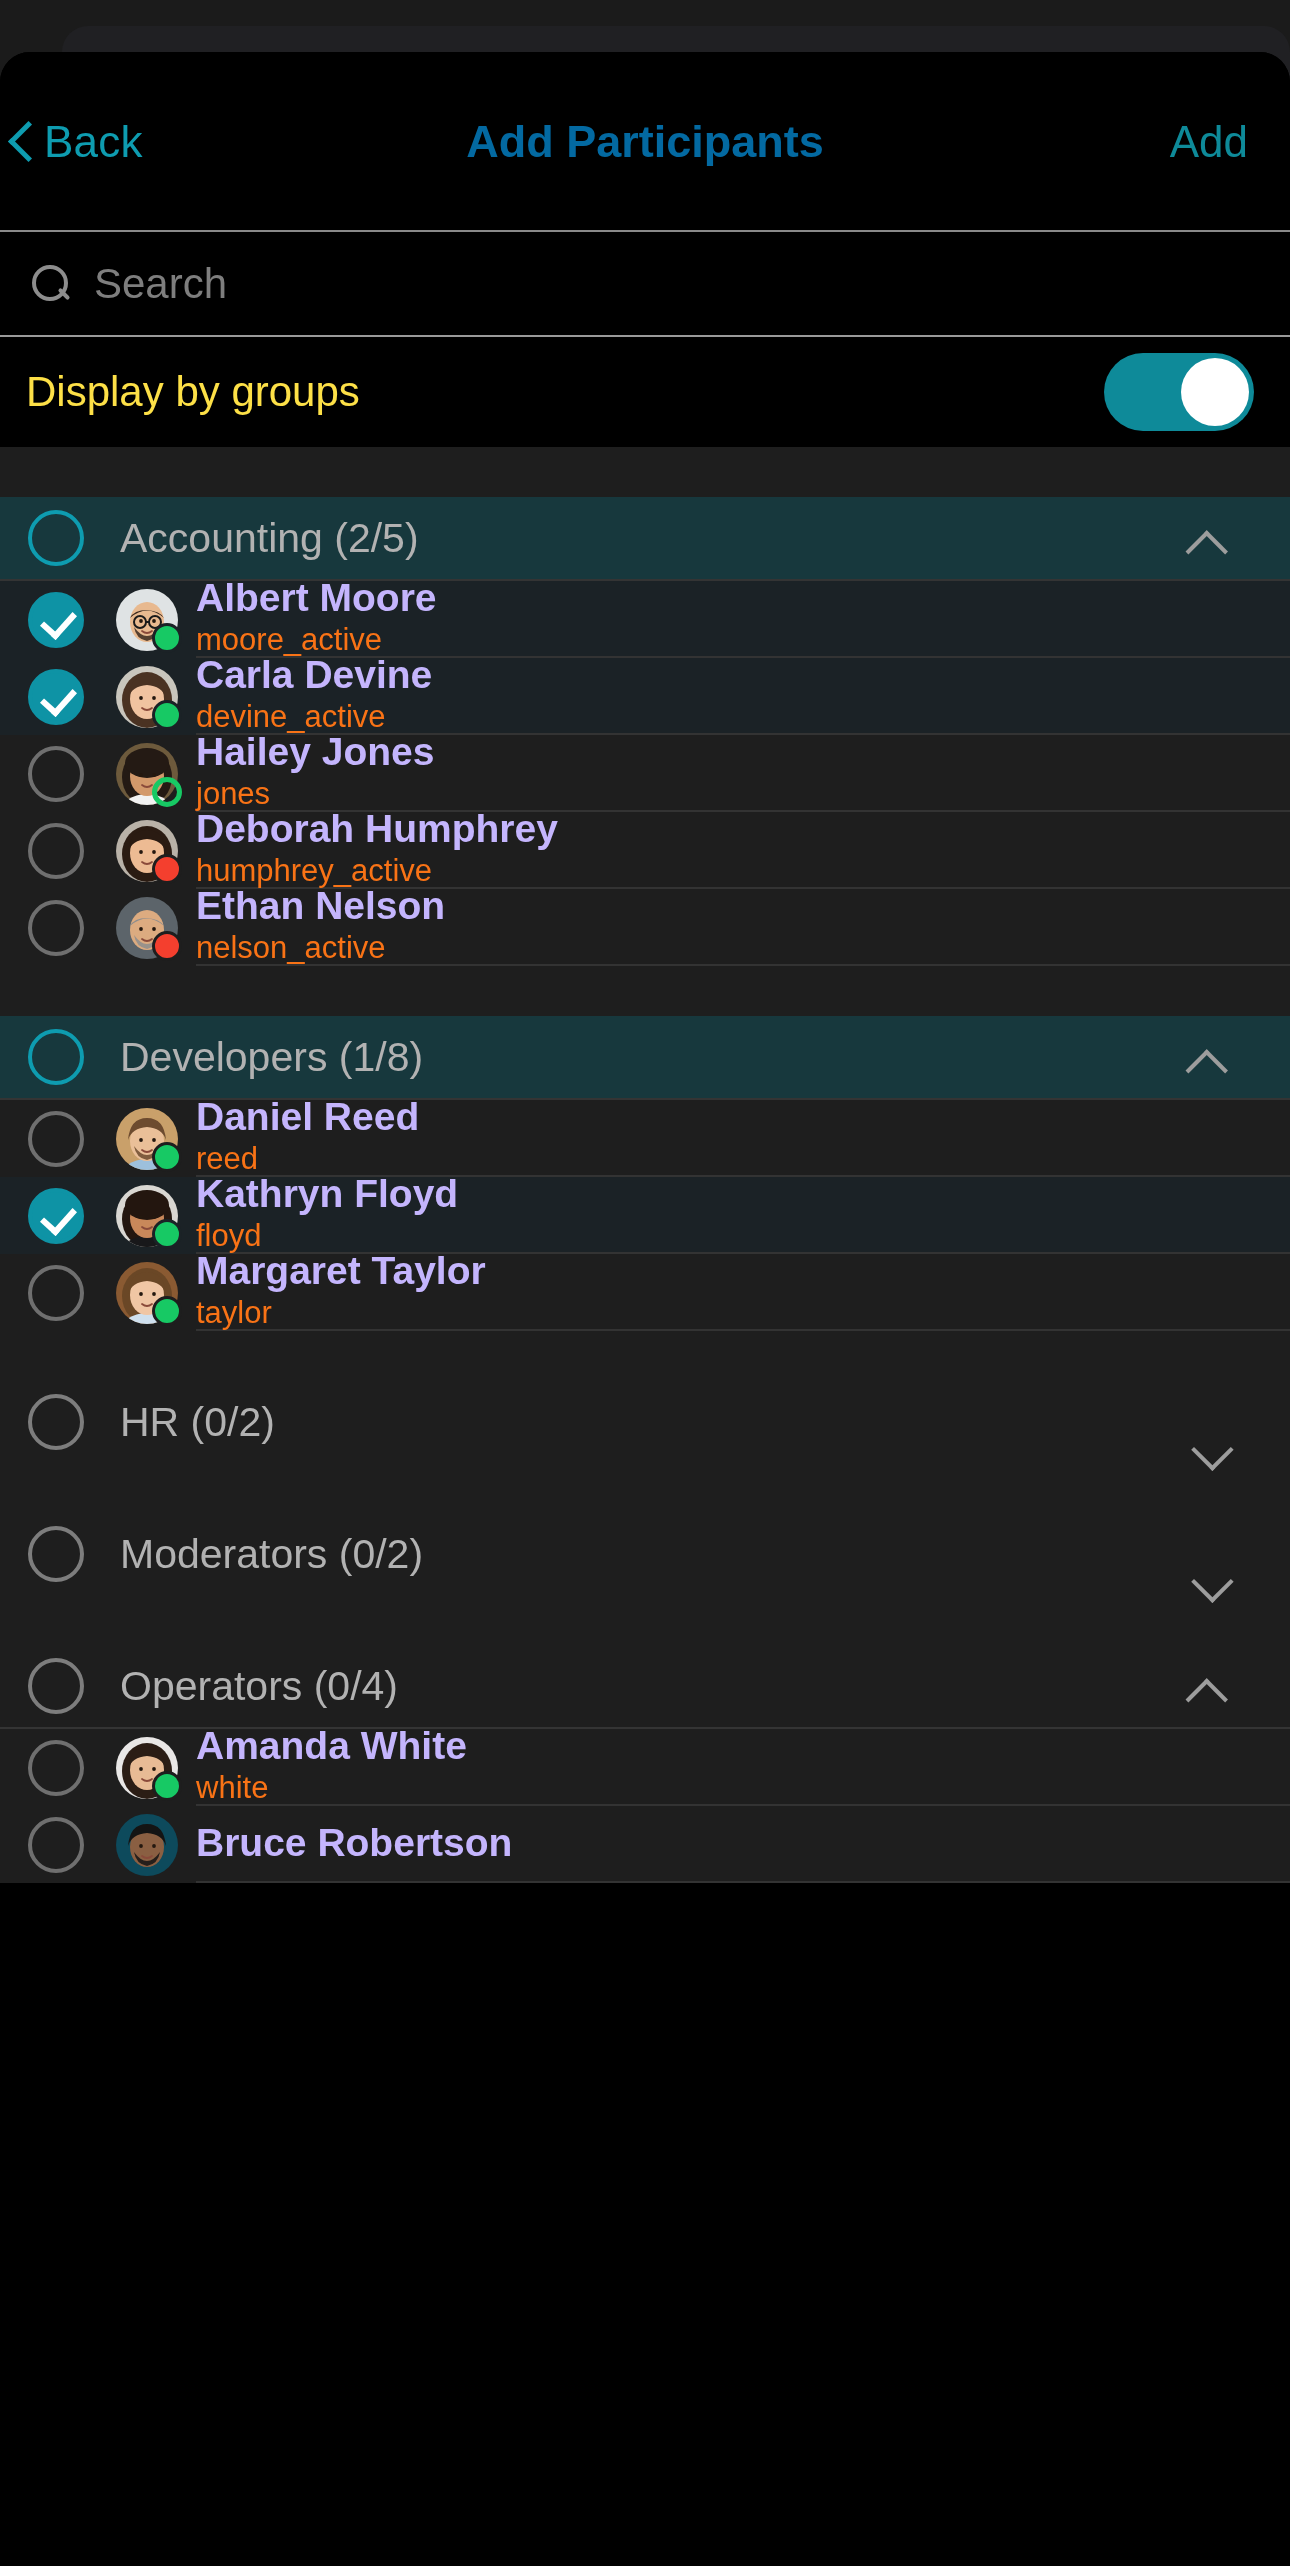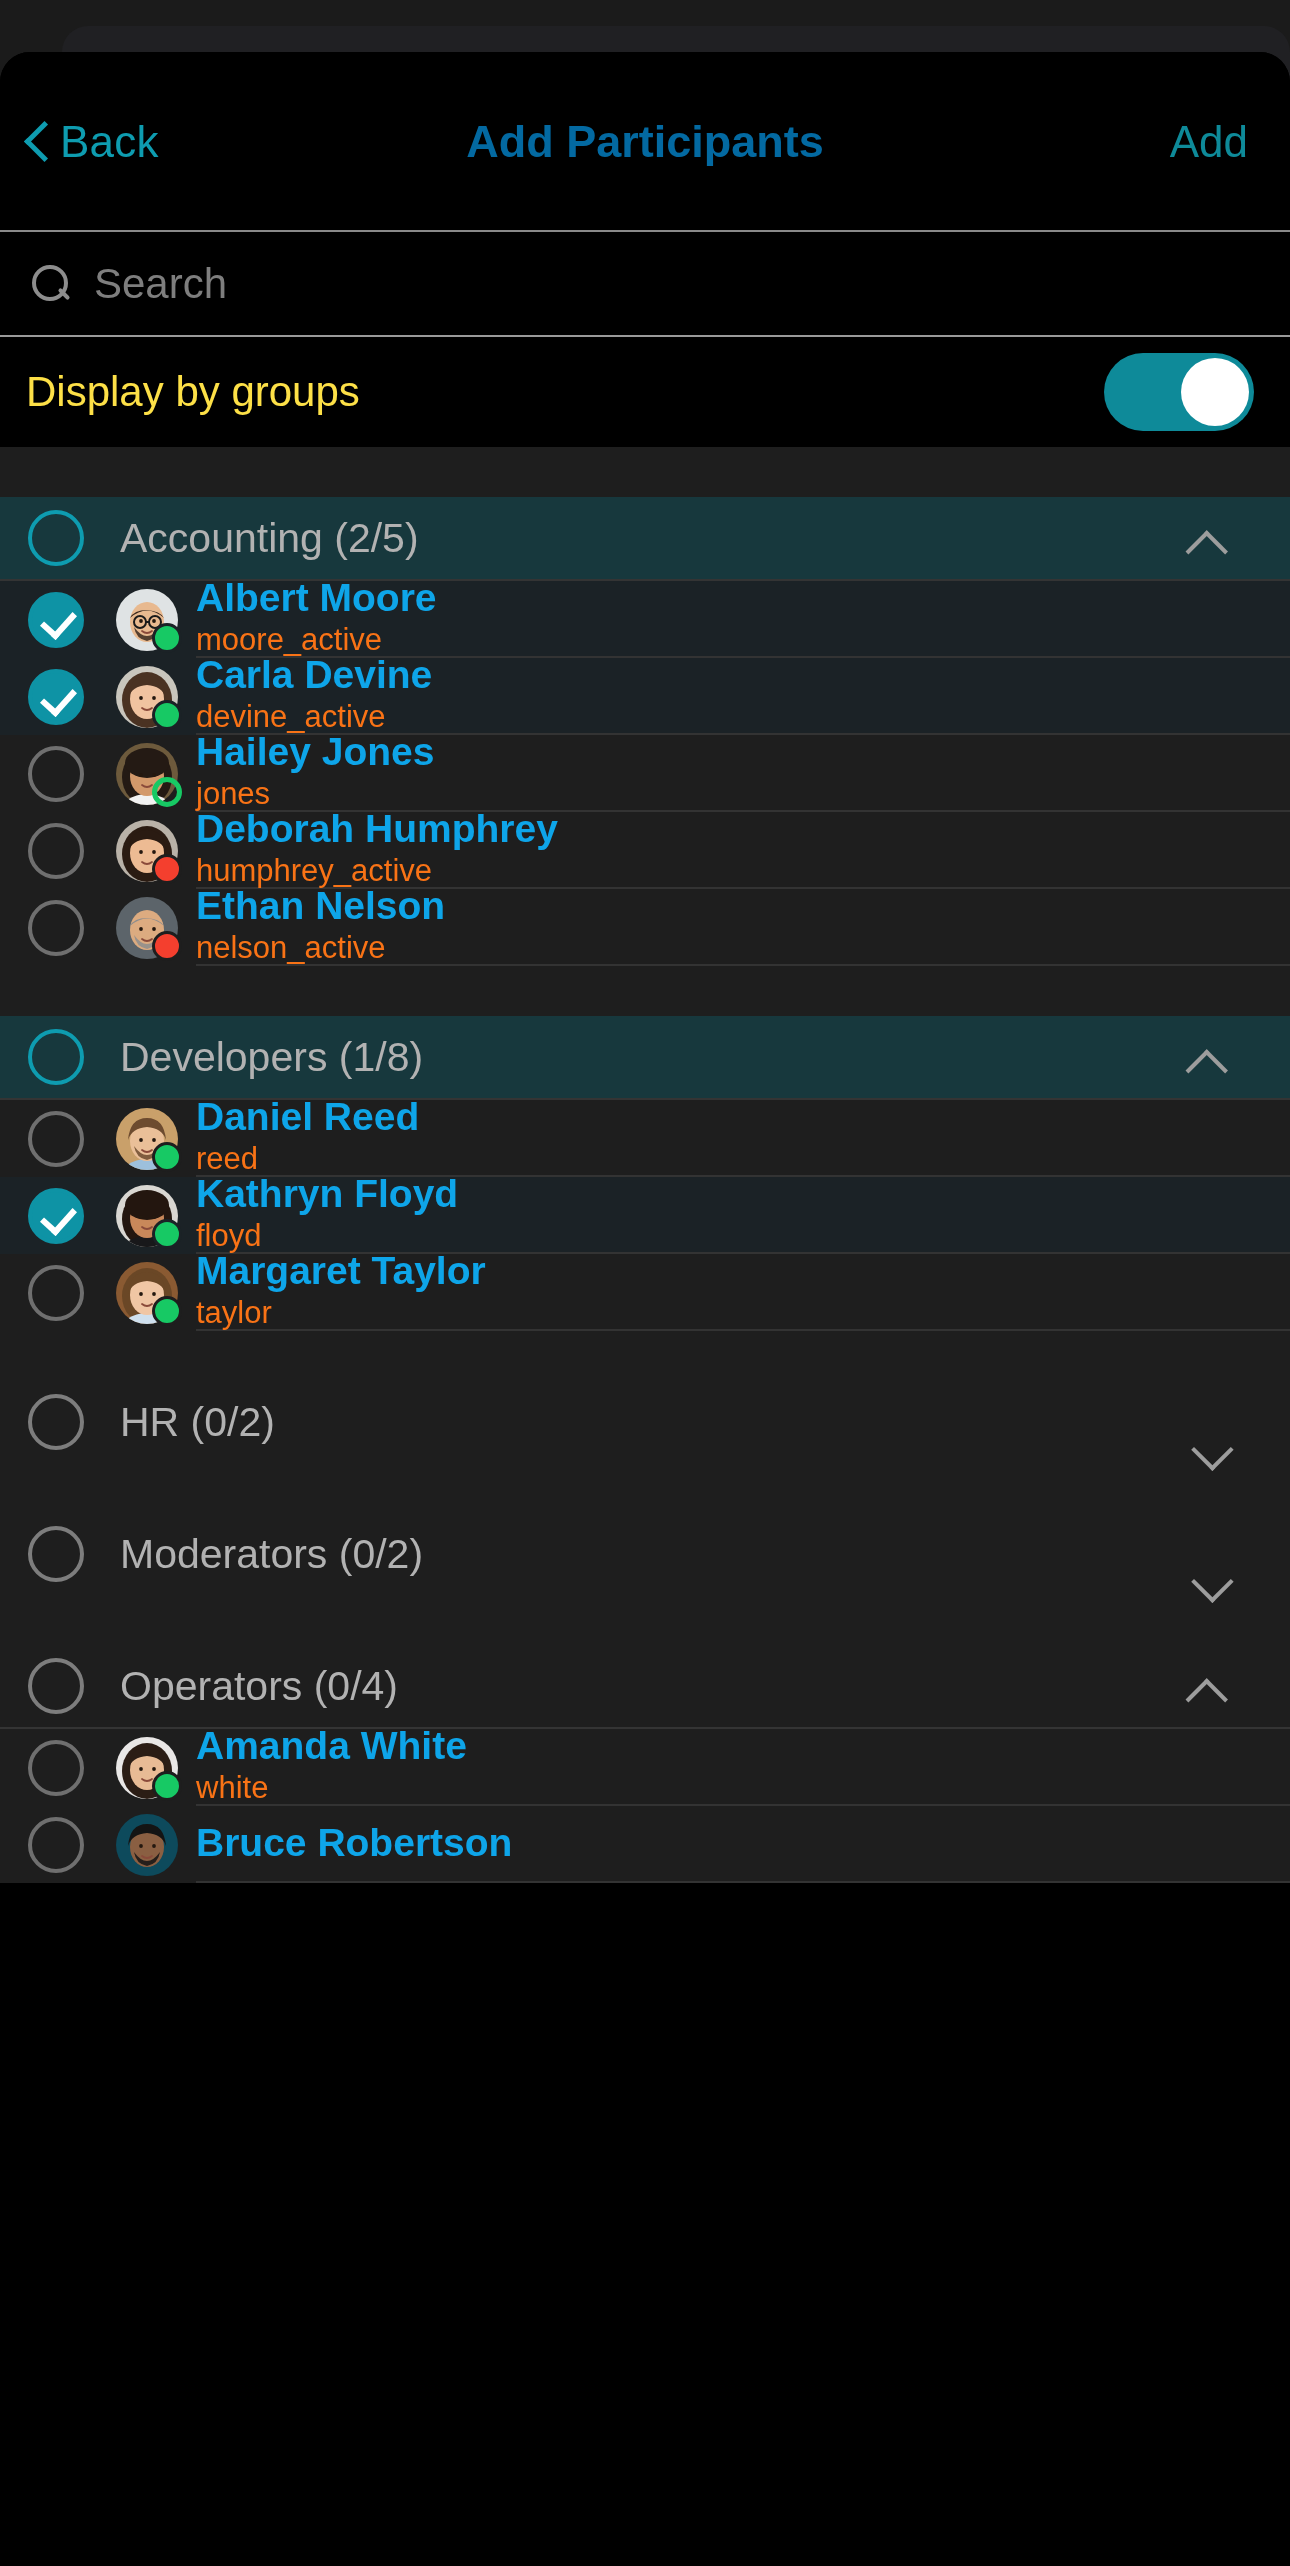--- a/index.html
+++ b/index.html
@@ -27,21 +27,21 @@
     background:#000; border-top-left-radius:30px; border-top-right-radius:30px;
     overflow:hidden;
   }
 
   
   .navbar {
     position:relative; height:180px; background:#000;
     border-bottom:2px solid #8a8a8a;
   }
   .nav-back {
-    position:absolute; left:24px; top:90px; transform:translateY(-50%);
+    position:absolute; left:8px; top:90px; transform:translateY(-50%);
     display:flex; align-items:center; gap:14px;
     color:#0e9cb0; font-size:44px; letter-spacing:.2px;
     cursor:pointer;
   }
   .nav-back .chev {
     display:inline-block; width:22px; height:38px; position:relative;
   }
   .nav-back .chev::before {
     content:""; position:absolute; left:6px; top:4px;
     width:24px; height:24px;
@@ -157,21 +157,21 @@
   .member.selected .m-status { border-color:#1b2226; }
   .m-status.online { background:#17c964; }
   .m-status.away   { background:transparent; border:5px solid #17c964; width:20px; height:20px; }
   .m-status.busy   { background:#f43f2e; }
   .m-body {
     flex:1 1 auto; min-width:0; align-self:stretch;
     display:flex; flex-direction:column; justify-content:center;
     border-bottom:2px solid #333;
   }
   .m-name {
-    color:#0ea5e9; font-size:39px; font-weight:bold; line-height:1.05;
+    color:#c4b5fd; font-size:39px; font-weight:bold; line-height:1.05;
     white-space:nowrap;
   }
   .m-handle {
     color:#f97316; font-size:31px; line-height:1.25; margin-top:2px;
     white-space:nowrap;
   }
   .sep-full { height:2px; background:#343434; }
 </style>
 </head>
 <body>

